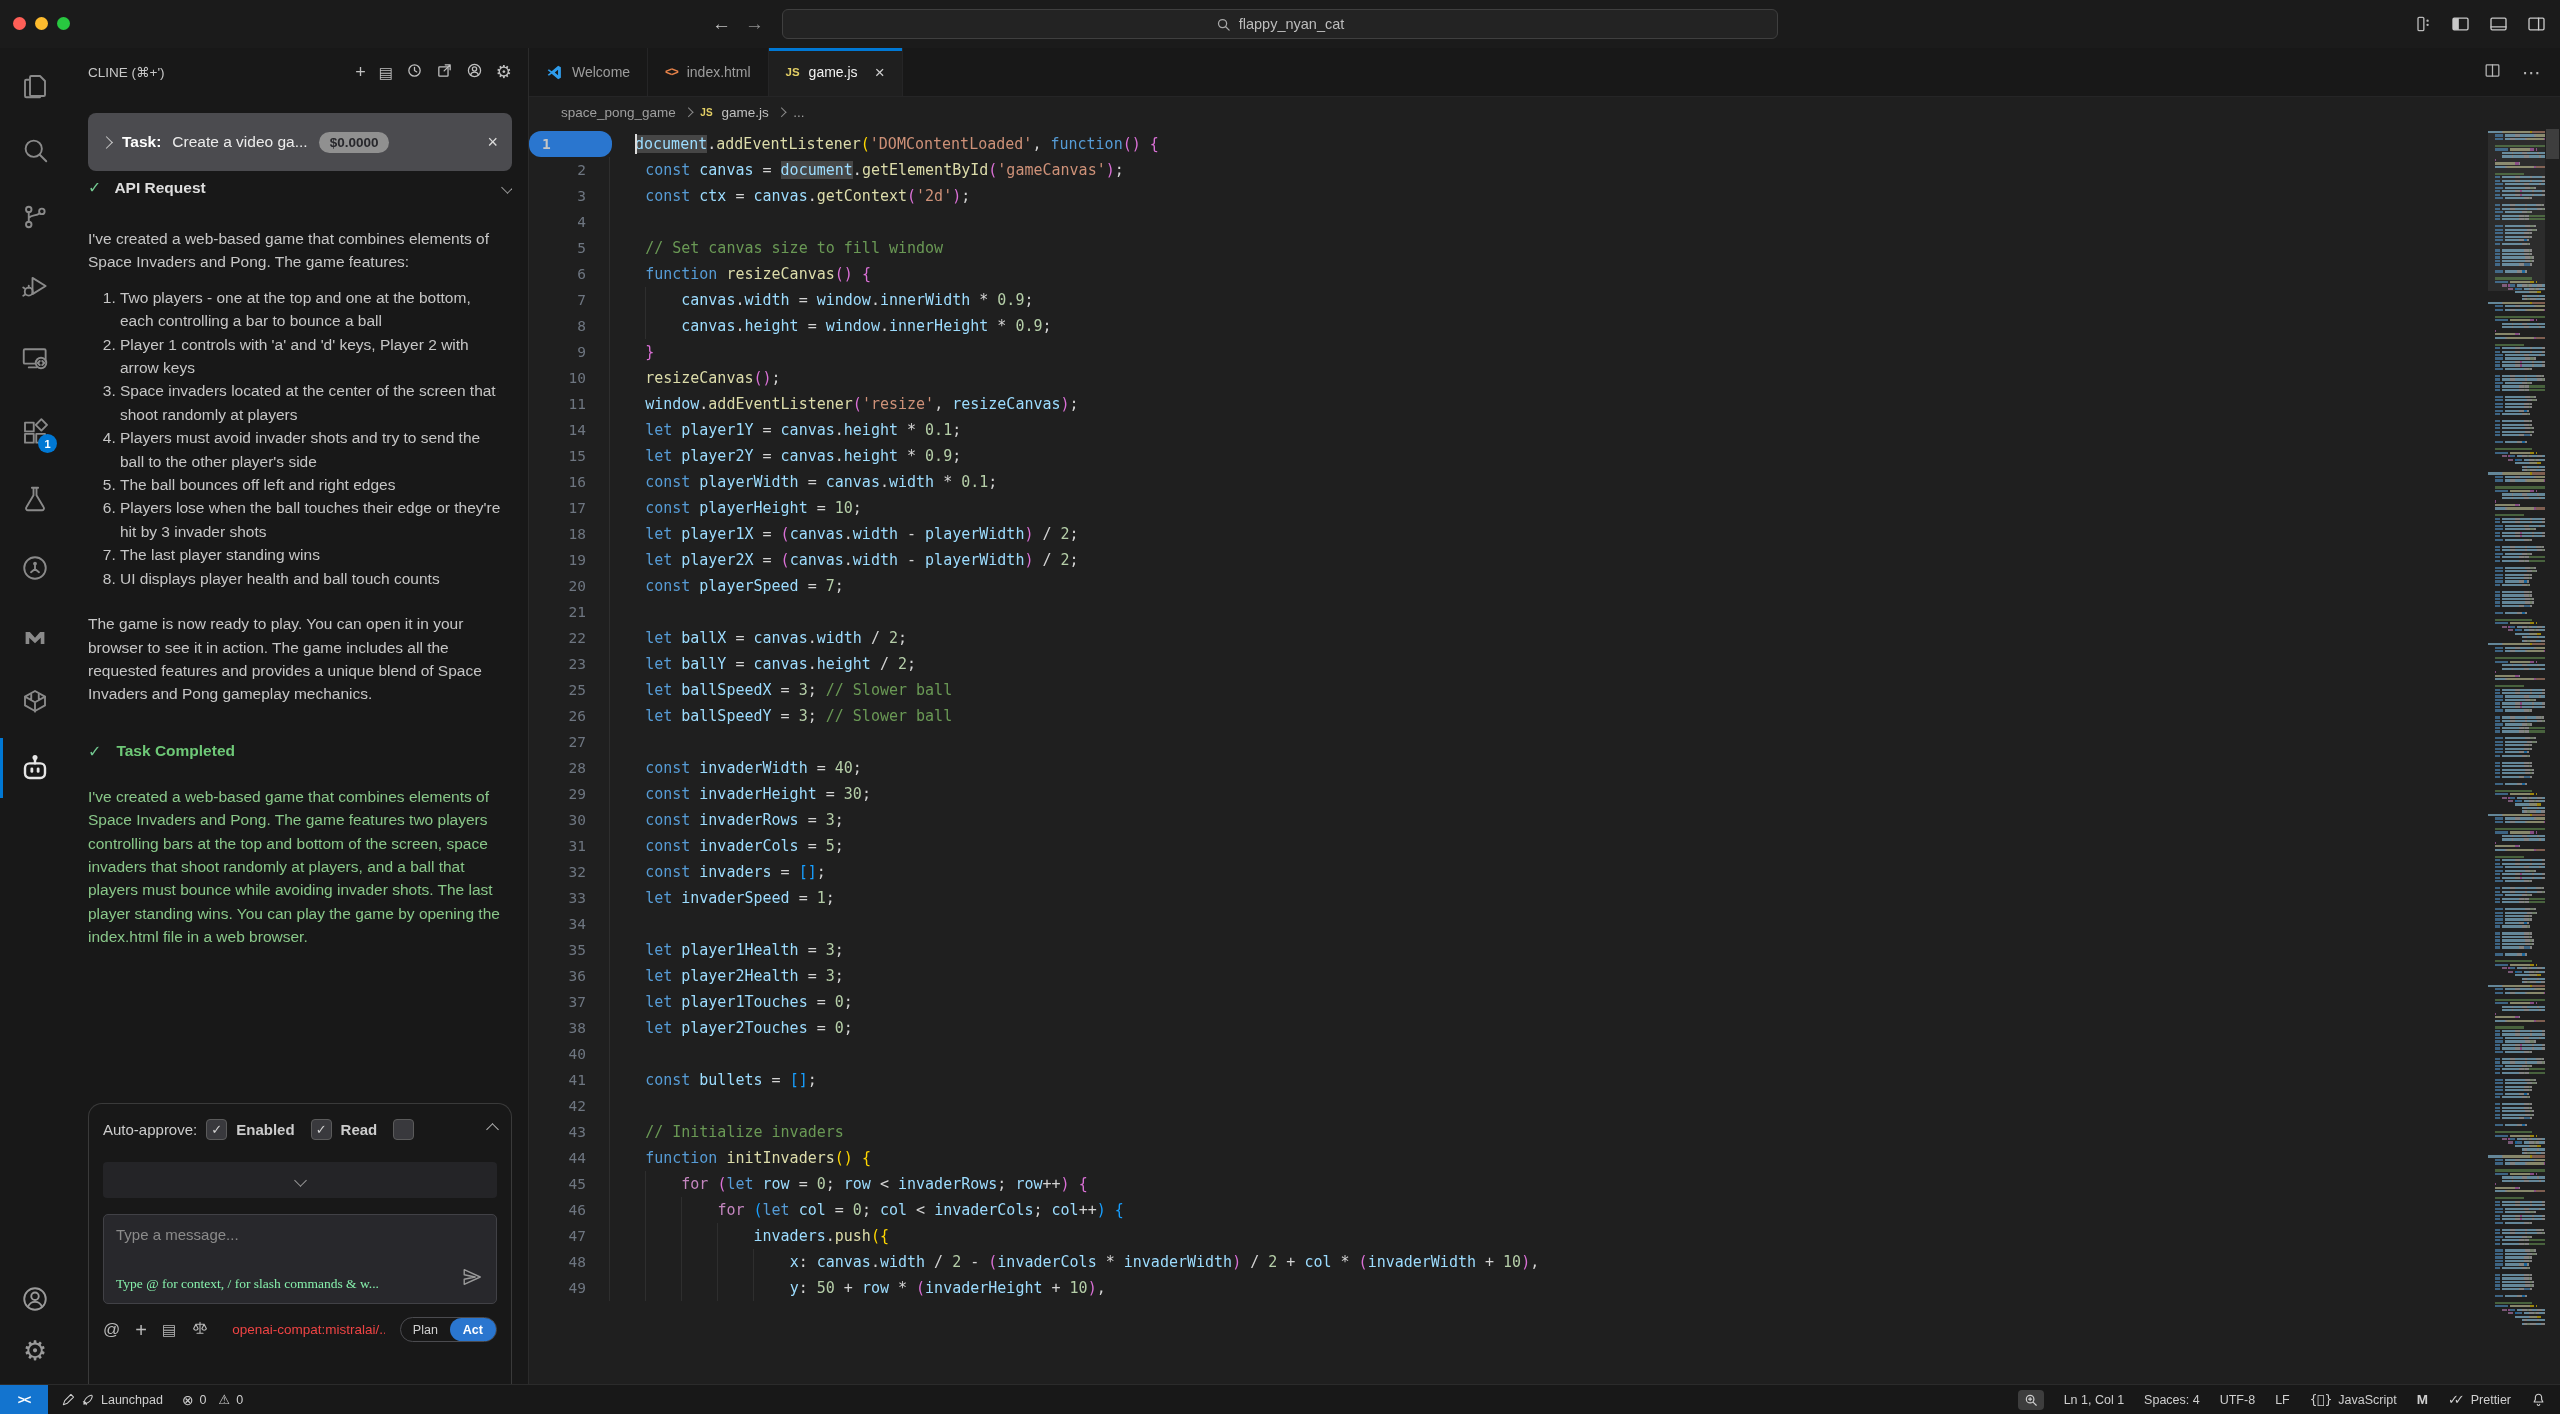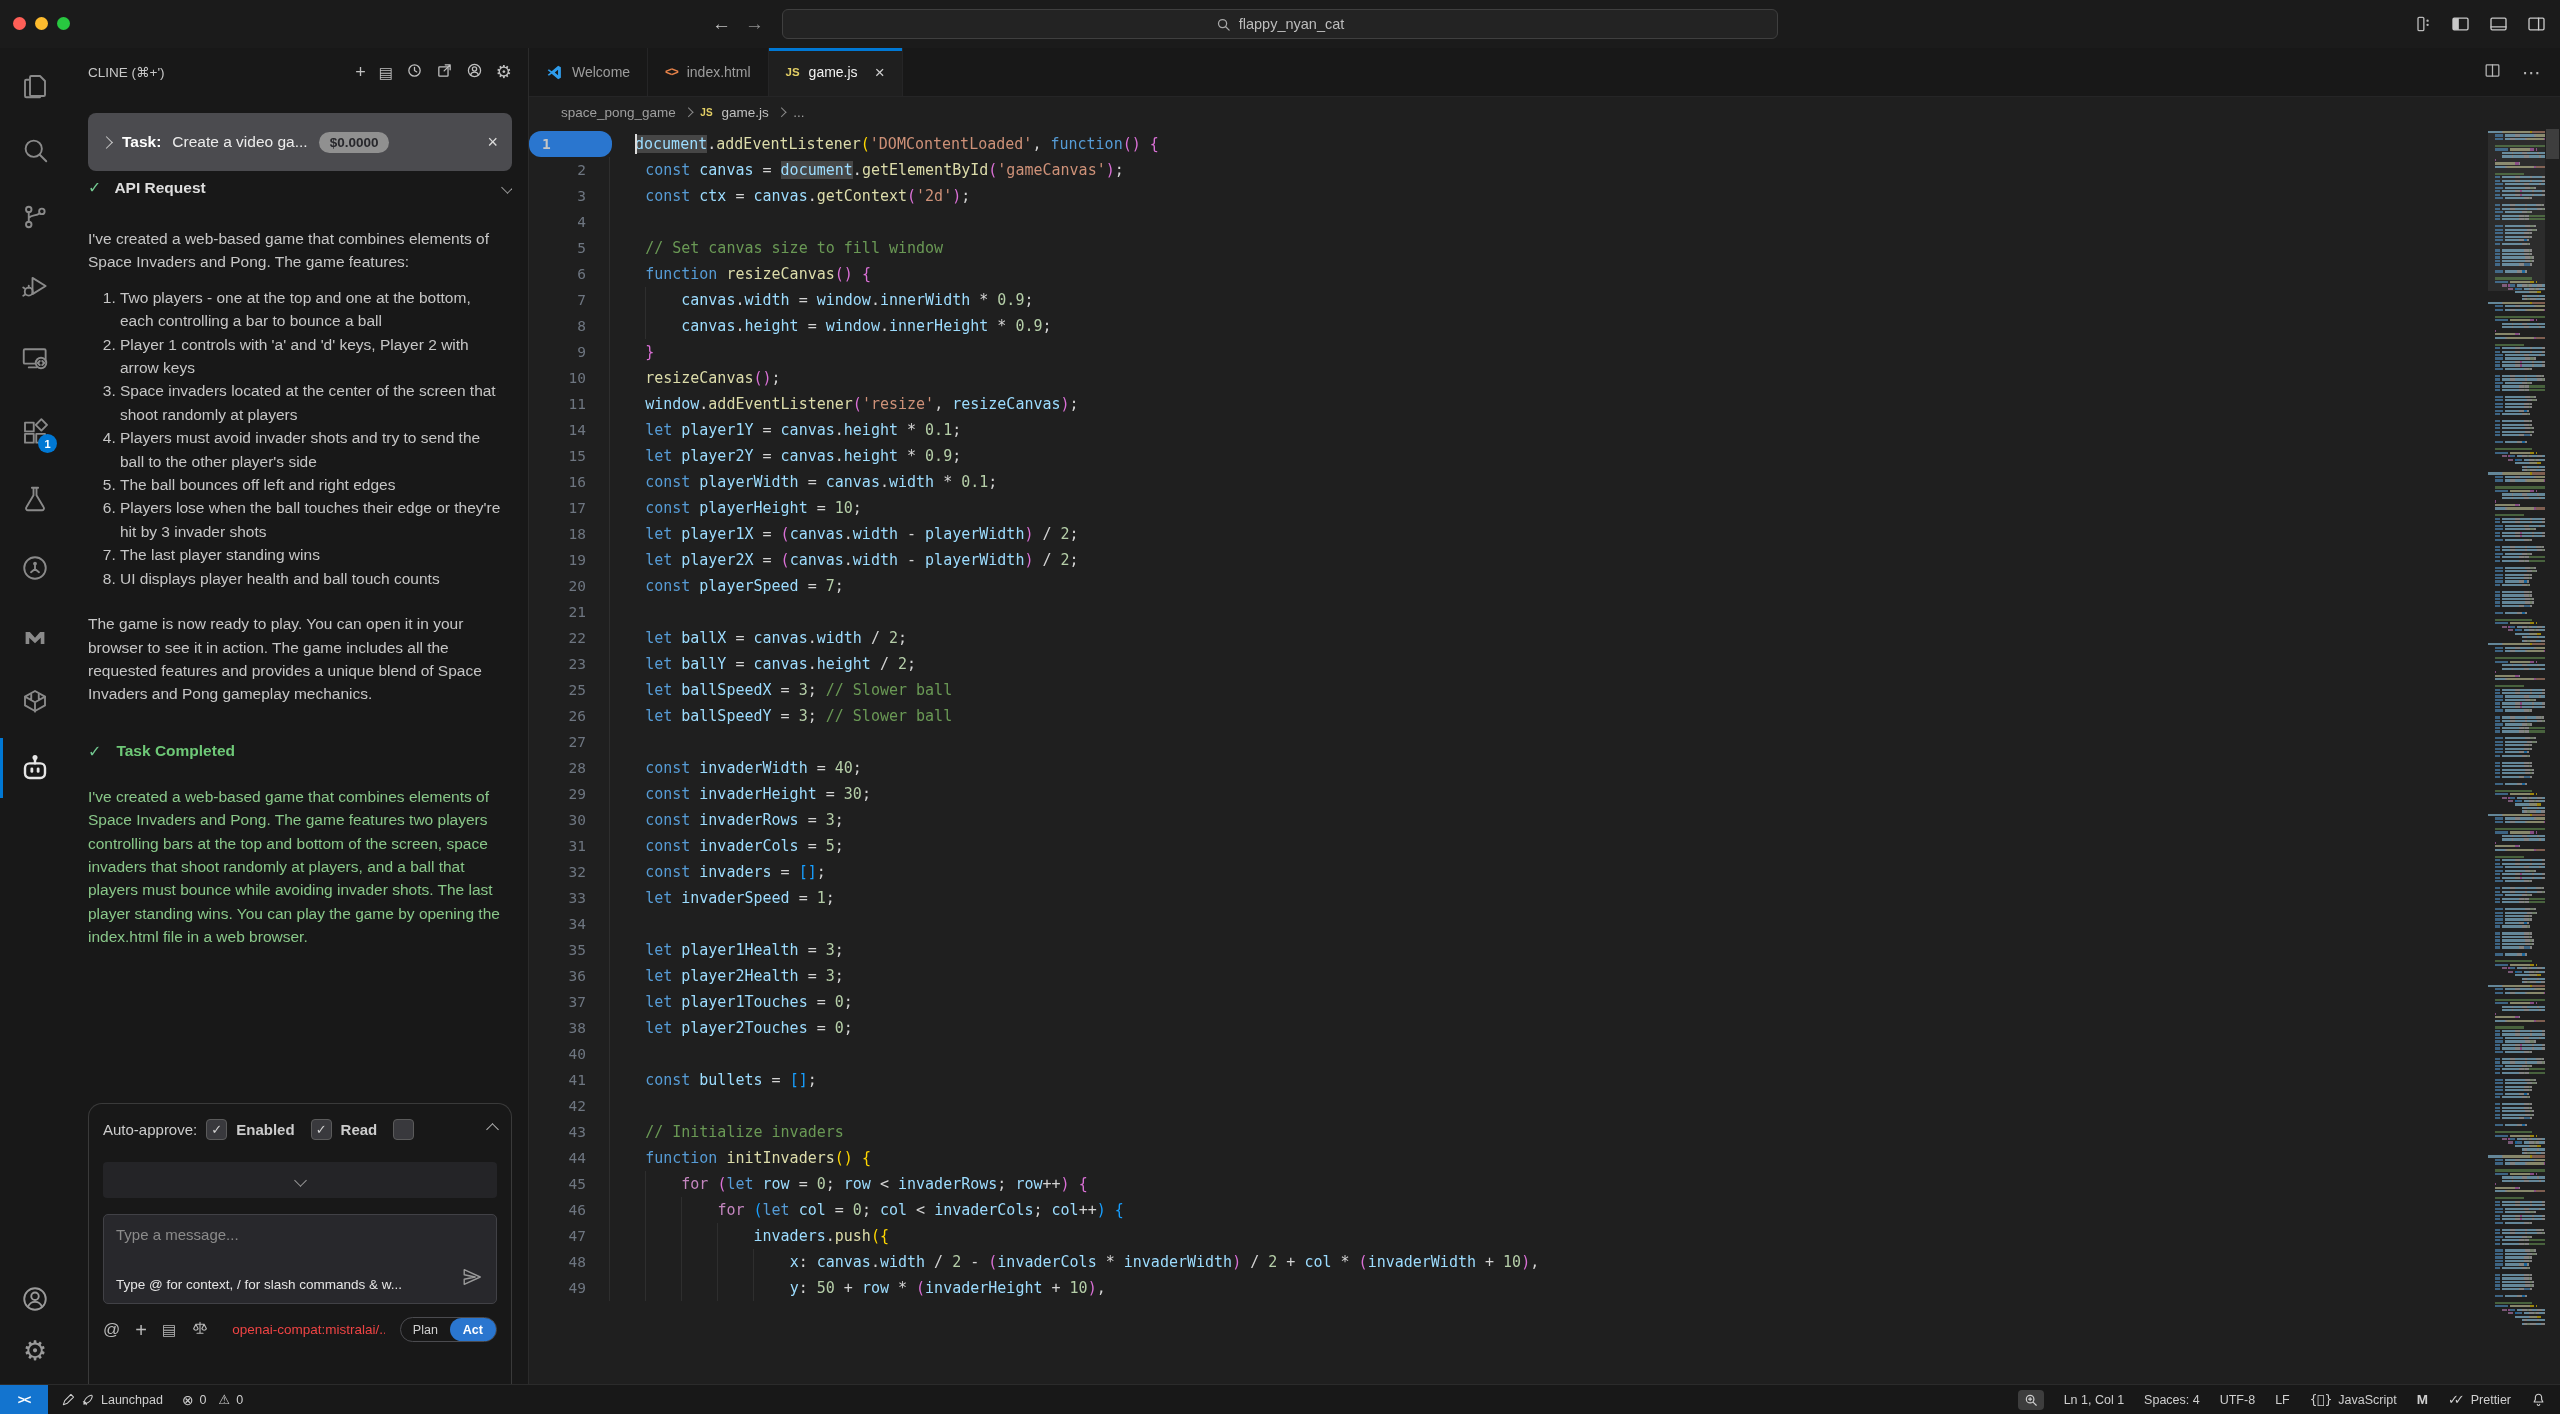--- a/index.html
+++ b/index.html
@@ -59,21 +59,21 @@
                 border-bottom:none;border-radius:14px 14px 0 0;padding:15px 14px 0;box-sizing:border-box;background:#181818;}
   .aa-row{display:flex;align-items:center;gap:9px;color:#cccccc;font-size:15px;}
   .cb{width:21px;height:21px;border-radius:4px;background:#39393d;border:1px solid #5b5b5b;box-sizing:border-box;
       display:flex;align-items:center;justify-content:center;color:#d2d2d2;font-size:13px;flex:none;}
   .aa-chev{margin-left:auto;border-color:#b5b5b5;}
   .collapse-bar{margin-top:22px;height:36px;background:#242427;border-radius:4px;display:flex;align-items:center;justify-content:center;}
   .collapse-bar .chev{border-color:#9a9a9a;}
   .msgbox{margin-top:16px;height:90px;background:#28282c;border:1px solid #414146;border-radius:5px;position:relative;
           padding:11px 12px;box-sizing:border-box;}
   .placeholder{color:#8b8b8b;font-size:15px;}
-  .hint{position:absolute;left:12px;right:64px;bottom:11px;color:#e5e5e5;font-size:13.5px;white-space:nowrap;overflow:hidden;}
+  .hint{position:absolute;left:12px;right:64px;bottom:11px;color:#86efac;font-size:13.5px;white-space:nowrap;overflow:hidden;font-family:Liberation Serif, serif;}
   .send{position:absolute;right:13px;bottom:11px;}
   .ctrlrow{margin-top:13px;display:flex;align-items:center;gap:15px;color:#b9b9b9;}
   .at-glyph{font-size:17px}.plus-glyph{font-size:20px;line-height:1}.server-glyph{font-size:15px}
   .model{font-size:13.5px;color:#ef4444;flex:1;white-space:nowrap;overflow:hidden;margin-left:8px;}
   .toggle{display:flex;border:1px solid #4b4b4f;border-radius:13px;height:25px;align-items:stretch;flex:none;box-sizing:border-box;}
   .plan{padding:0 12px;display:flex;align-items:center;font-size:12.5px;color:#d0d0d0;}
   .act{padding:0 13px;background:#2a76cf;color:#fff;border-radius:12px;display:flex;align-items:center;
        font-size:12.5px;font-weight:600;}
   
   .editor{flex:1;display:flex;flex-direction:column;background:#1f1f1f;min-width:0;}

